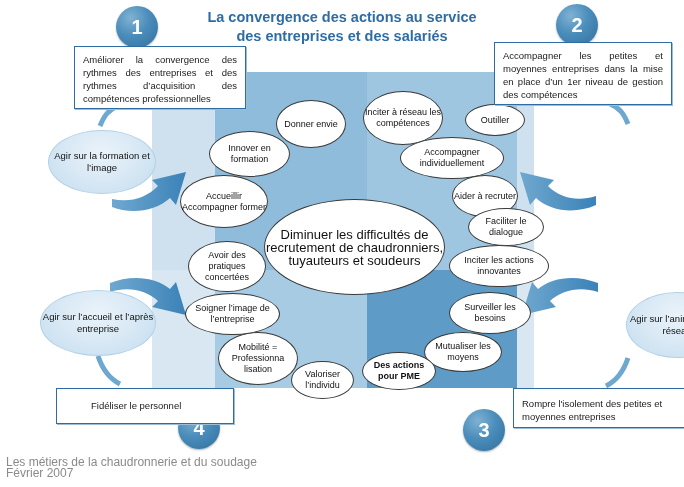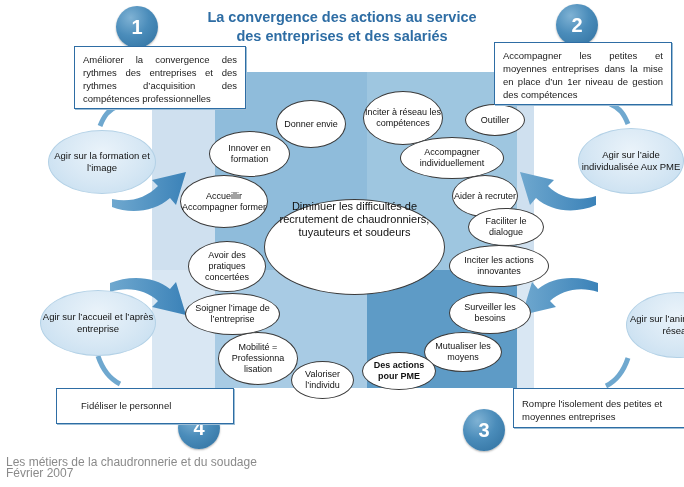--- a/index.html
+++ b/index.html
@@ -33,41 +33,41 @@
   .b3{left:463px;top:409px;}
   .b4{left:178px;top:407px;}
 
   
   .callout{position:absolute;background:#ffffff;border:1.5px solid #2e6da4;
            box-shadow:1px 1px 0 #9bbdd6;font-size:9.5px;line-height:13px;
            color:#1a1a1a;padding:6px 8px;box-sizing:border-box;text-align:justify;}
   .c1{left:74px;top:46px;width:172px;height:63px;}
   .c2{left:494px;top:42px;width:178px;height:63px;}
   .c3{left:487px;top:388px;width:186px;height:40px;text-align:left;padding-top:8px;margin-left:26px;}
-  .c4{left:56px;top:388px;width:178px;height:36px;text-align:left;padding-top:10px;padding-left:24px;}
+  .c4{left:56px;top:388px;width:178px;height:36px;text-align:left;padding-top:10px;padding-left:34px;}
 
   
   .softell{position:absolute;border-radius:50%;
            background:radial-gradient(ellipse at 50% 35%,#eaf3fa 0%,#d6e7f4 55%,#c2dcef 100%);
            border:1px solid #b3d1e6;
            display:flex;align-items:center;justify-content:center;text-align:center;
            font-size:9.5px;line-height:12px;color:#111;}
   .s-tl{left:48px;top:130px;width:106px;height:62px;}
   .s-tr{left:578px;top:128px;width:104px;height:64px;}
   .s-bl{left:40px;top:290px;width:114px;height:64px;}
   .s-br{left:582px;top:292px;width:100px;height:64px;margin-left:44px;}
 
   
   .ell{position:absolute;border-radius:50%;background:#ffffff;border:1px solid #3a3a3a;
        display:flex;align-items:center;justify-content:center;text-align:center;
        font-size:9px;line-height:11px;color:#111;box-sizing:border-box;}
   .center-ell{position:absolute;left:264px;top:199px;width:181px;height:96px;
        border-radius:50%;background:#ffffff;border:1px solid #3a3a3a;
-       display:flex;justify-content:center;text-align:center;
-       font-size:11px;line-height:13px;color:#111;box-sizing:border-box;}
+       display:flex;align-items:center;justify-content:center;text-align:center;
+       font-size:13px;line-height:13px;color:#111;box-sizing:border-box;}
 
   
   .arrow{position:absolute;}
 
   
   .footer{position:absolute;left:6px;top:457px;font-size:12px;line-height:11px;color:#8a8a8a;}
 </style>
 </head>
 <body>
 
@@ -151,21 +151,20 @@
 
   <div class="ell" style="left:185px;top:293px;width:95px;height:42px;">Soigner l’image de l’entreprise</div>
 
   <div class="ell" style="left:188px;top:241px;width:78px;height:51px;">Avoir des pratiques concertées</div>
 
   <div class="center-ell">
     <span>Diminuer les difficultés de recrutement de chaudronniers, tuyauteurs et soudeurs</span>
   </div>
 
   <div class="softell s-tl">Agir sur la formation et l’image</div>
-  <div class="softell s-tr">Agir sur l’aide individualisée Aux PME</div>
   <div class="softell s-bl">Agir sur l’accueil et l’après entreprise</div>
   <div class="softell s-br">Agir sur l’animation du réseau</div>
 
   <div class="badge b1">1</div>
   <div class="badge b2">2</div>
   <div class="badge b3">3</div>
   <div class="badge b4">4</div>
 
   <div class="callout c1">Améliorer la convergence des rythmes des entreprises et des rythmes d’acquisition des compétences professionnelles</div>
   <div class="callout c2">Accompagner les petites et moyennes entreprises dans la mise en place d’un 1er niveau de gestion des compétences</div>

